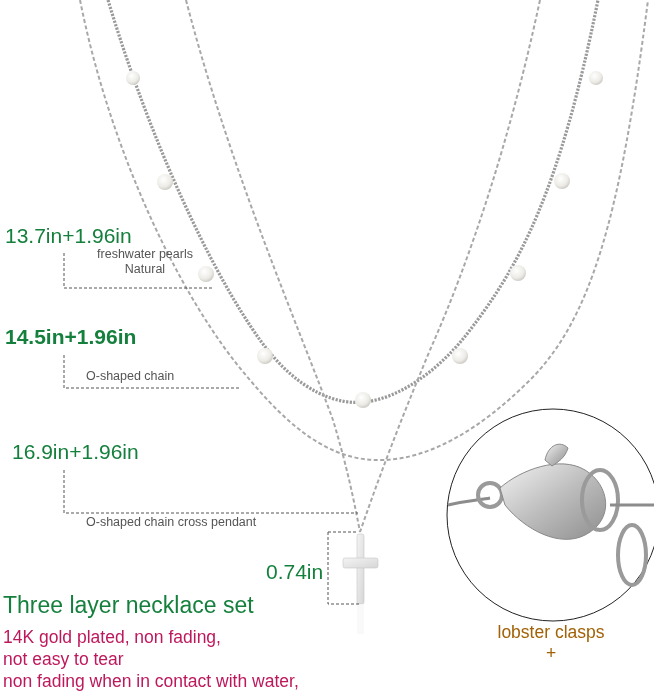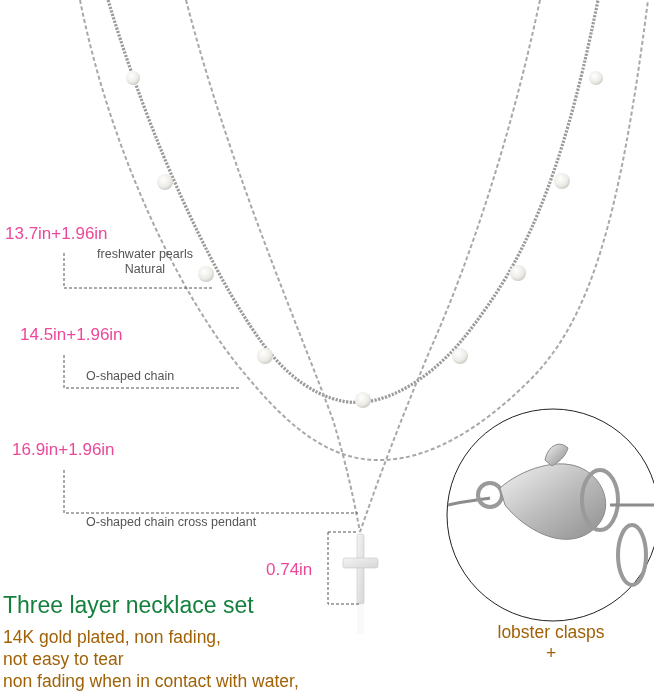--- a/index.html
+++ b/index.html
@@ -1,24 +1,24 @@
 <!DOCTYPE html>
 <html><head>
   <meta charset="utf-8">
   <style>
     html, body { margin: 0; padding: 0; background: #ffffff; }
     body { width: 654px; height: 695px; position: relative; overflow: hidden;
            font-family: "Liberation Sans", sans-serif; color: #333; }
     .art { position: absolute; left: 0; top: 0; width: 654px; height: 695px; }
     .txt { position: absolute; white-space: nowrap; color: #3a3a3a; }
-    .len { font-size: 17px; color: #ec4899; }
+    .len { font-size: 21px; color: #15803d; }
     .desc { font-size: 12.5px; color: #555; }
     .desc.center { text-align: center; line-height: 15px; }
     .title { font-size: 23px; color: #15803d; }
-    .body { font-size: 17.5px; color: #a16207; line-height: 22px; }
+    .body { font-size: 17.5px; color: #be185d; line-height: 22px; }
     .clasp-caption { font-size: 17.5px; color: #a16207; text-align: center; line-height: 21px; }
   </style>
 </head>
 <body>
 
 <svg class="art" viewBox="0 0 654 695" xmlns="http://www.w3.org/2000/svg">
   <defs>
     <radialGradient id="pearlGrad" cx="40%" cy="35%" r="65%">
       <stop offset="0%" stop-color="#ffffff"></stop>
       <stop offset="70%" stop-color="#ecebe6"></stop>
@@ -84,21 +84,21 @@
     <ellipse cx="632" cy="555" rx="14" ry="30" fill="none" stroke="#9a9a9a" stroke-width="4"></ellipse>
   </g>
 </svg>
 
 <div class="txt len" style="left:5px; top:224px;">13.7in+1.96in</div>
 <div class="txt desc center" style="left:70px; top:247px; width:150px;">
   <div>freshwater pearls</div>
   <div>Natural</div>
 </div>
 
-<div class="txt len" style="left:20px; top:325px;">14.5in+1.96in</div>
+<div class="txt len" style="left:5px; top:325px;font-weight:bold;">14.5in+1.96in</div>
 <div class="txt desc" style="left:86px; top:369px;">O-shaped chain</div>
 
 <div class="txt len" style="left:12px; top:440px;">16.9in+1.96in</div>
 <div class="txt desc" style="left:86px; top:515px;">O-shaped chain cross pendant</div>
 
 <div class="txt len" style="left:266px; top:560px;">0.74in</div>
 
 <div class="txt title" style="left:3px; top:592px;">Three layer necklace set</div>
 <div class="txt body" style="left:3px; top:626px;">
   <div>14K gold plated, non fading,</div>

